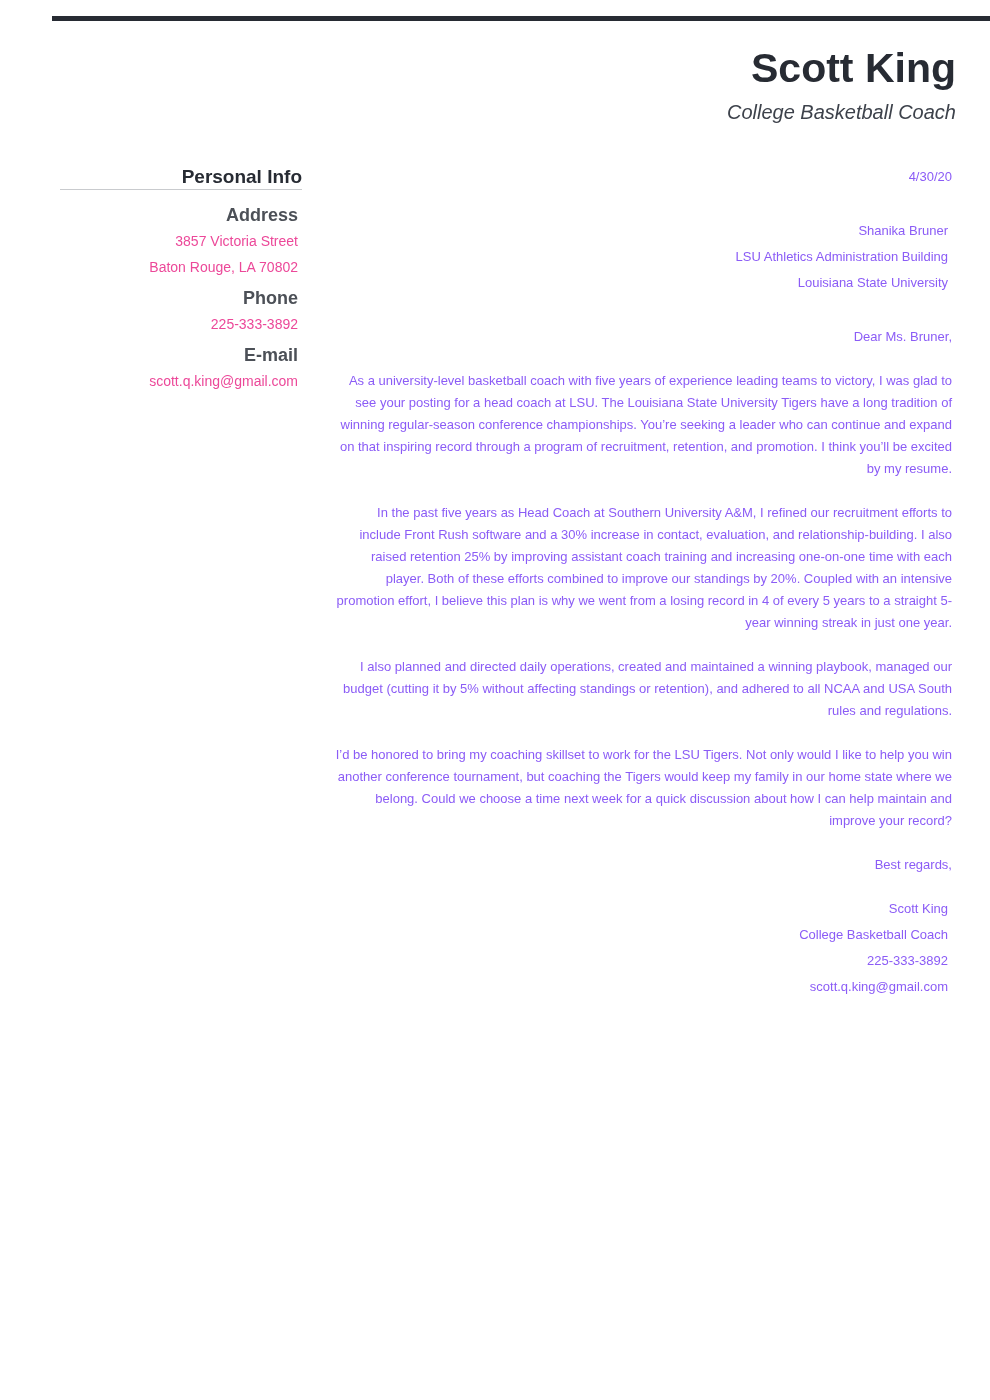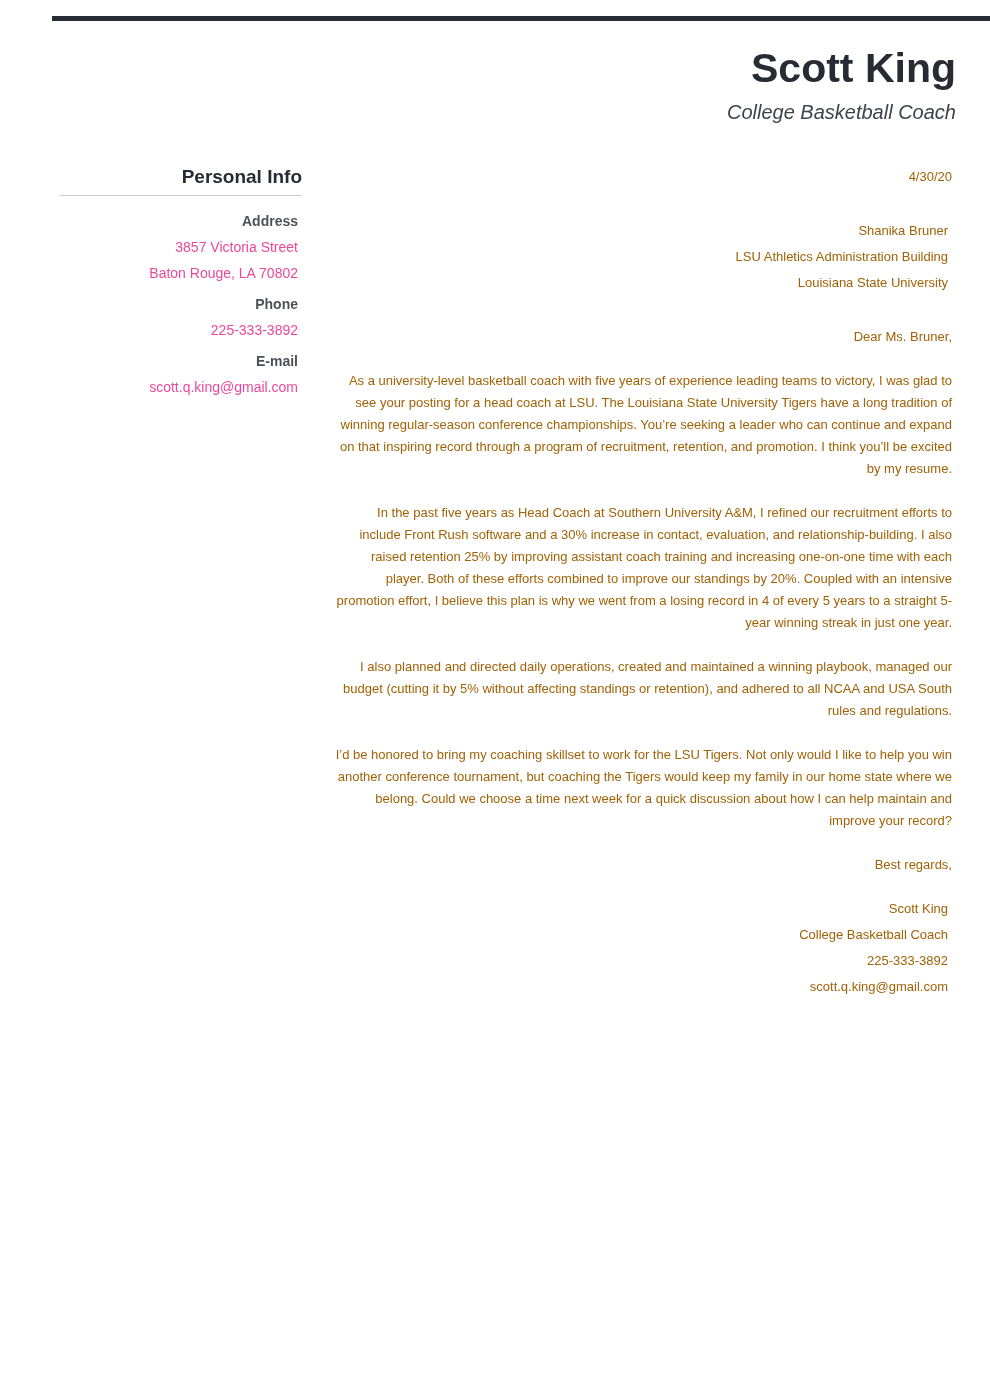--- a/index.html
+++ b/index.html
@@ -36,41 +36,41 @@
   .columns {
     display: flex;
     margin-top: 34px;
     padding: 0 38px 0 36px;
   }
   .sidebar { flex: 0 0 250px; width: 250px; }
   .sidebar-heading {
     font-size: 19px;
     font-weight: bold;
     color: #272b33;
-    padding-bottom: 7px;
+    padding-bottom: 1px;
     border-bottom: 1px solid #c9cbce;
   }
   .sidebar-section { margin-top: 9px; }
   .sidebar-section.first { margin-top: 14px; }
   .sidebar-label {
-    font-size: 14px;
+    font-size: 18px;
     font-weight: bold;
     color: #4c5057;
     line-height: 22px;
   }
   .sidebar-line {
     font-size: 14px;
     color: #ec4899;
     line-height: 22px;
   }
   .main {
     margin-left: 21px;
     width: 645px;
     font-size: 13px;
-    color: #a16207;
+    color: #8b5cf6;
     line-height: 22px;
   }
   .block-gap-lg { margin-top: 32px; }
   .block-gap { margin-top: 22px; }
 </style>
 </head>
 <body>
 
 <div class="page">
 

